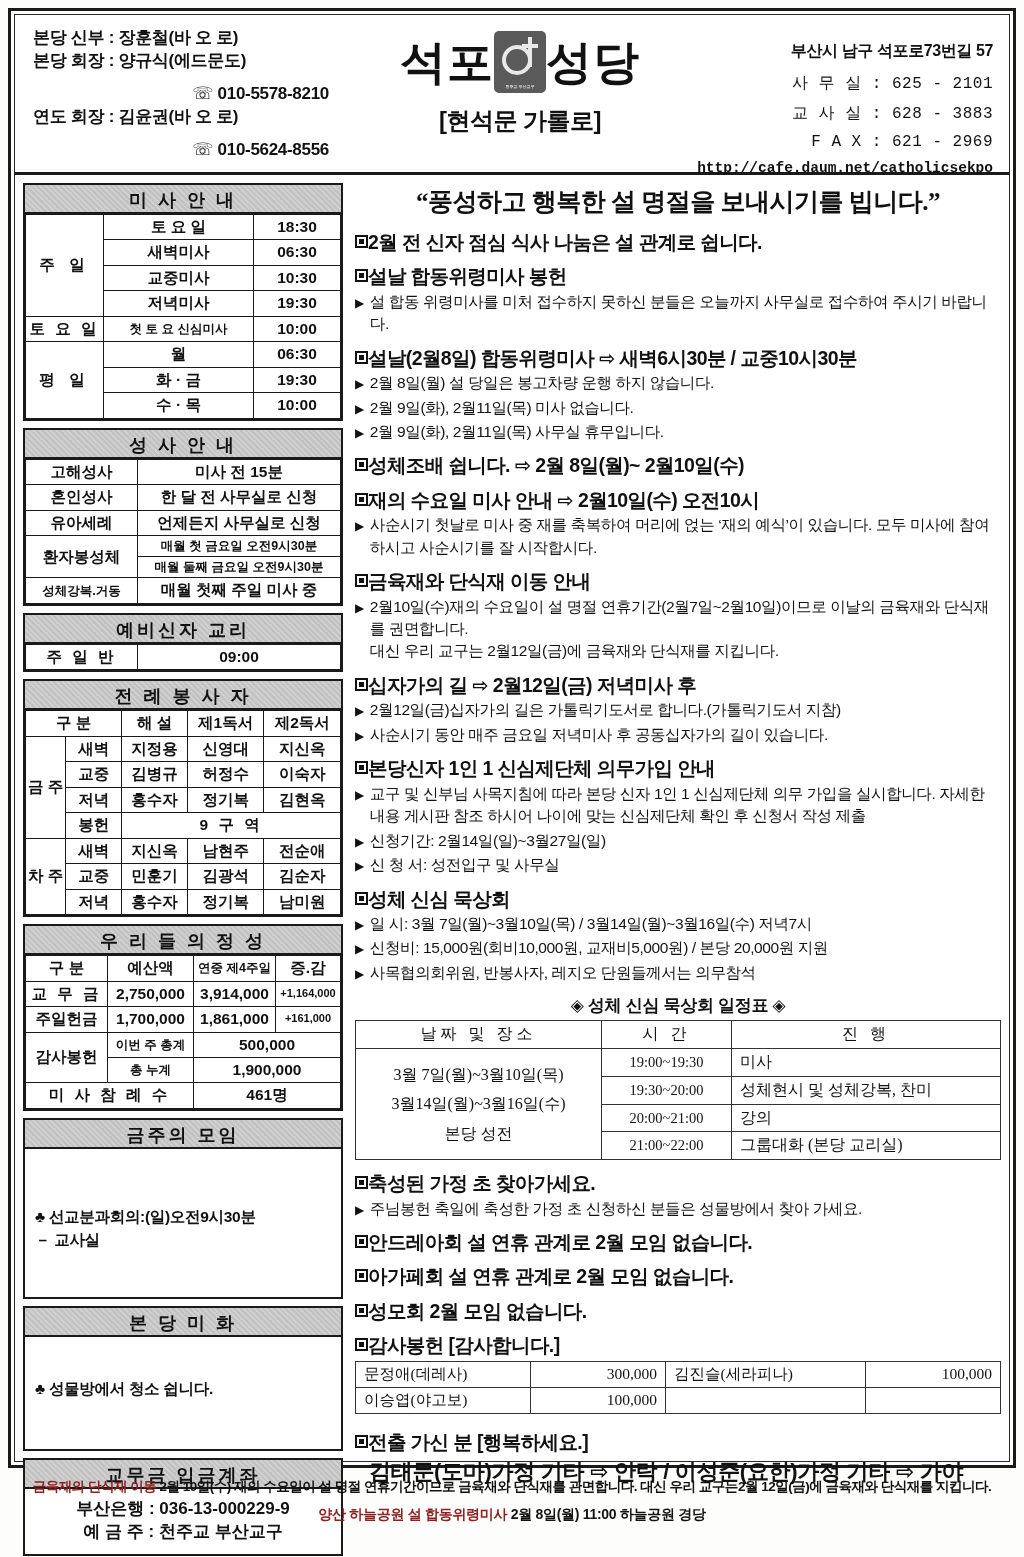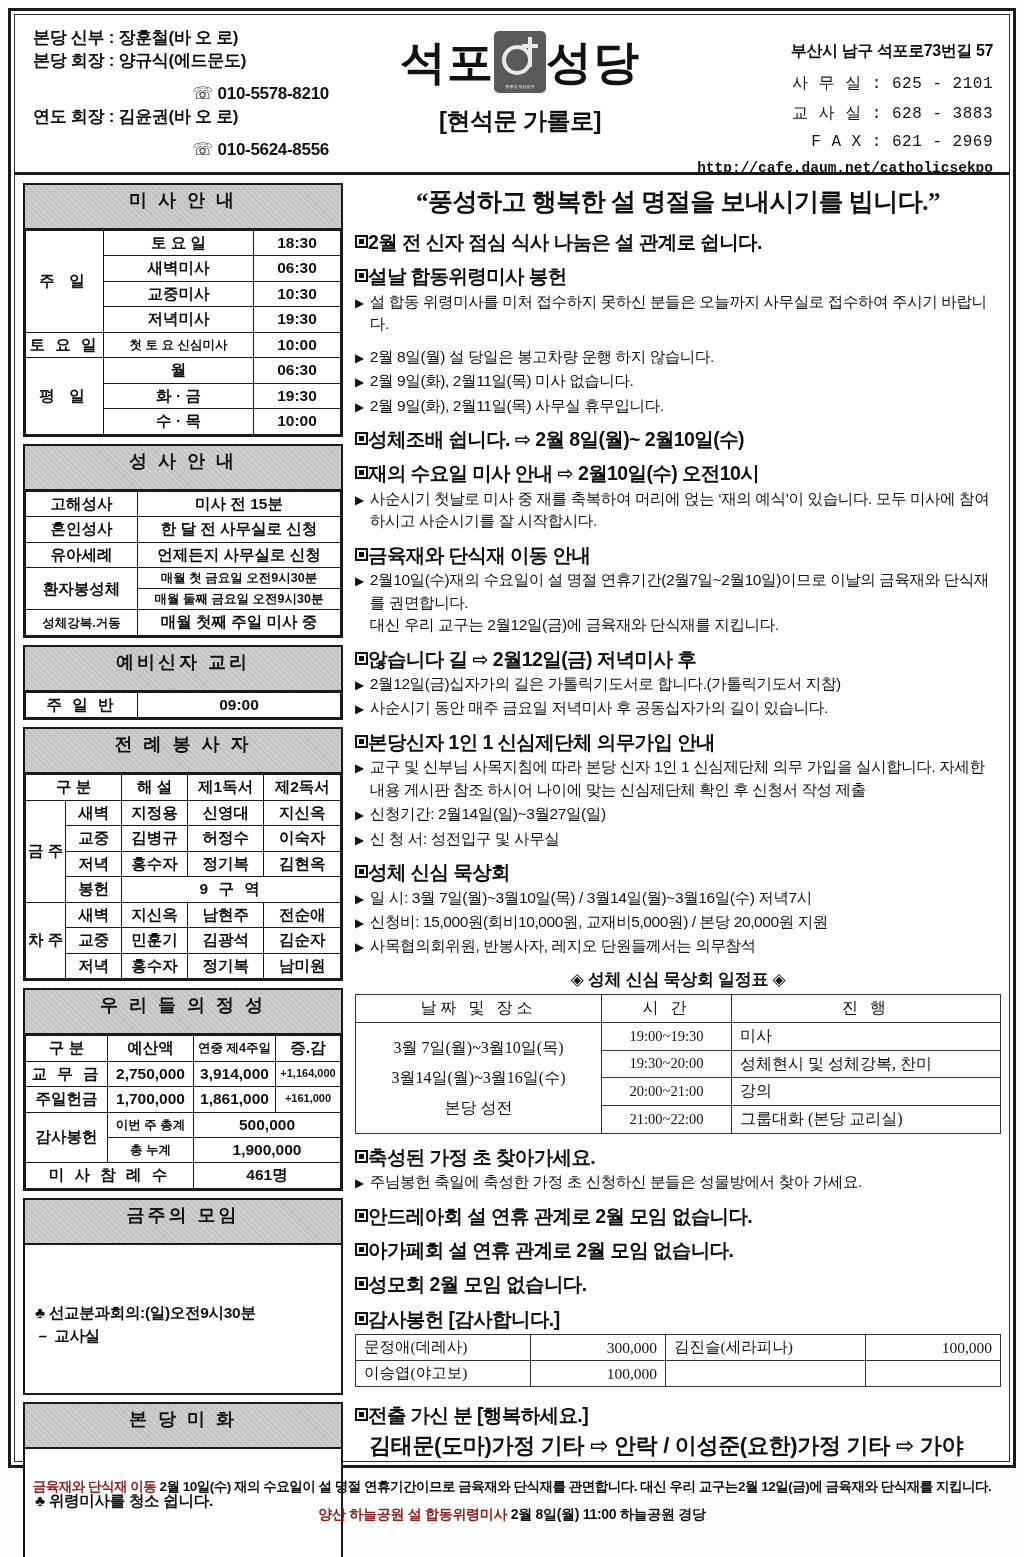--- a/index.html
+++ b/index.html
@@ -40,21 +40,21 @@
 
   
   .body-area { position:absolute; left:0; top:160px; right:0; bottom:0; }
   .col-left { position:absolute; left:8px; top:8px; width:320px; }
   .col-right { position:absolute; left:340px; top:6px; right:8px; }
 
   
   .panel { border:2px solid #1a1a1a; margin-bottom:7px; background:#fff; }
   .panel-title {
     background:#c9c9c9; text-align:center; font-weight:700; font-size:18px;
-    padding:3px 0 16px; letter-spacing:3px; border-bottom:2px solid #1a1a1a;
+    padding:3px 0 0; letter-spacing:3px; border-bottom:2px solid #1a1a1a;
     background-image:repeating-linear-gradient(45deg,#cfcfcf 0 2px,#c2c2c2 2px 4px);
   }
   table.grid { width:100%; border-collapse:collapse; }
   table.grid td, table.grid th {
     border:1px solid #1a1a1a; text-align:center; font-size:15.5px; font-weight:600;
     padding:1px 2px; line-height:1.45; white-space:nowrap;
   }
   table.grid td.sm { font-size:12.5px; }
   table.grid td.xsm { font-size:11px; }
   table.grid td.spread { letter-spacing:5px; }
@@ -317,21 +317,21 @@
         <div class="panel-title">금주의 모임</div>
         <div class="panel-body" style="height:148px; padding-top:56px;">
           <div class="bullet-line">♣ 선교분과회의:(일)오전9시30분</div>
           <div class="bullet-line">  －  교사실</div>
         </div>
       </div>
 
       <div class="panel">
         <div class="panel-title">본 당 미 화</div>
         <div class="panel-body" style="height:112px; padding-top:40px;">
-          <div class="bullet-line">♣ 위령미사를 청소 쉽니다.</div>
+          <div class="bullet-line">♣ 성물방에서 청소 쉽니다.</div>
         </div>
       </div>
 
       <div class="panel">
         <div class="panel-title">교무금 입금계좌</div>
         <div class="panel-body" style="padding:9px 4px 10px;">
           <div class="acct">부산은행 : 036-13-000229-9</div>
           <div class="acct">예 금 주 : 천주교 부산교구</div>
         </div>
       </div>
@@ -354,20 +354,24 @@
               <span class="sq"></span>
           <span>설날 합동위령미사 봉헌</span>
             </div>
         <div class="sub">
               <span class="tri">▶</span>
           <span class="txt">설 합동 위령미사를 미처 접수하지 못하신 분들은 오늘까지 사무실로 접수하여 주시기 바랍니다.</span>
             </div>
       </div>
 
       <div class="sec">
+        <div class="sec-h">
+              <span class="sq"></span>
+          <span>설날(2월8일) 합동위령미사 ⇨ 새벽6시30분   / 교중10시30분</span>
+            </div>
         <div class="sub">
               <span class="tri">▶</span>
           <span class="txt">2월 8일(월) 설 당일은 봉고차량 운행 하지 않습니다.</span>
             </div>
         <div class="sub">
               <span class="tri">▶</span>
           <span class="txt">2월 9일(화), 2월11일(목) 미사 없습니다.</span>
             </div>
         <div class="sub">
               <span class="tri">▶</span>
@@ -401,21 +405,21 @@
         <div class="sub">
               <span class="tri">▶</span>
           <span class="txt" style="white-space:pre-line">2월10일(수)재의 수요일이 설 명절 연휴기간(2월7일~2월10일)이므로 이날의 금육재와 단식재를 권면합니다.
 대신 우리 교구는 2월12일(금)에 금육재와 단식재를 지킵니다.</span>
             </div>
       </div>
 
       <div class="sec">
         <div class="sec-h">
               <span class="sq"></span>
-          <span>않습니다 길 ⇨ 2월12일(금) 저녁미사 후</span>
+          <span>십자가의 길 ⇨ 2월12일(금) 저녁미사 후</span>
             </div>
         <div class="sub">
               <span class="tri">▶</span>
           <span class="txt">2월12일(금)십자가의 길은 가톨릭기도서로 합니다.(가톨릭기도서 지참)</span>
             </div>
         <div class="sub">
               <span class="tri">▶</span>
           <span class="txt">사순시기 동안 매주 금요일 저녁미사 후 공동십자가의 길이 있습니다.</span>
             </div>
       </div>

